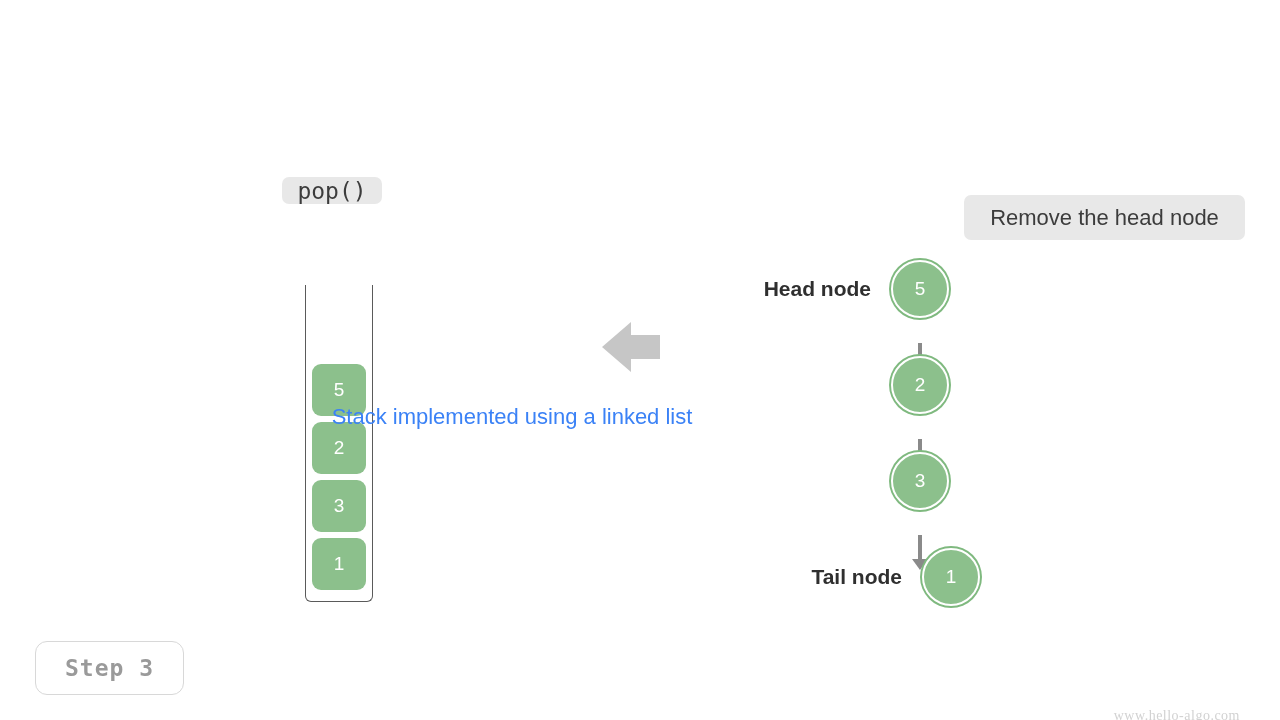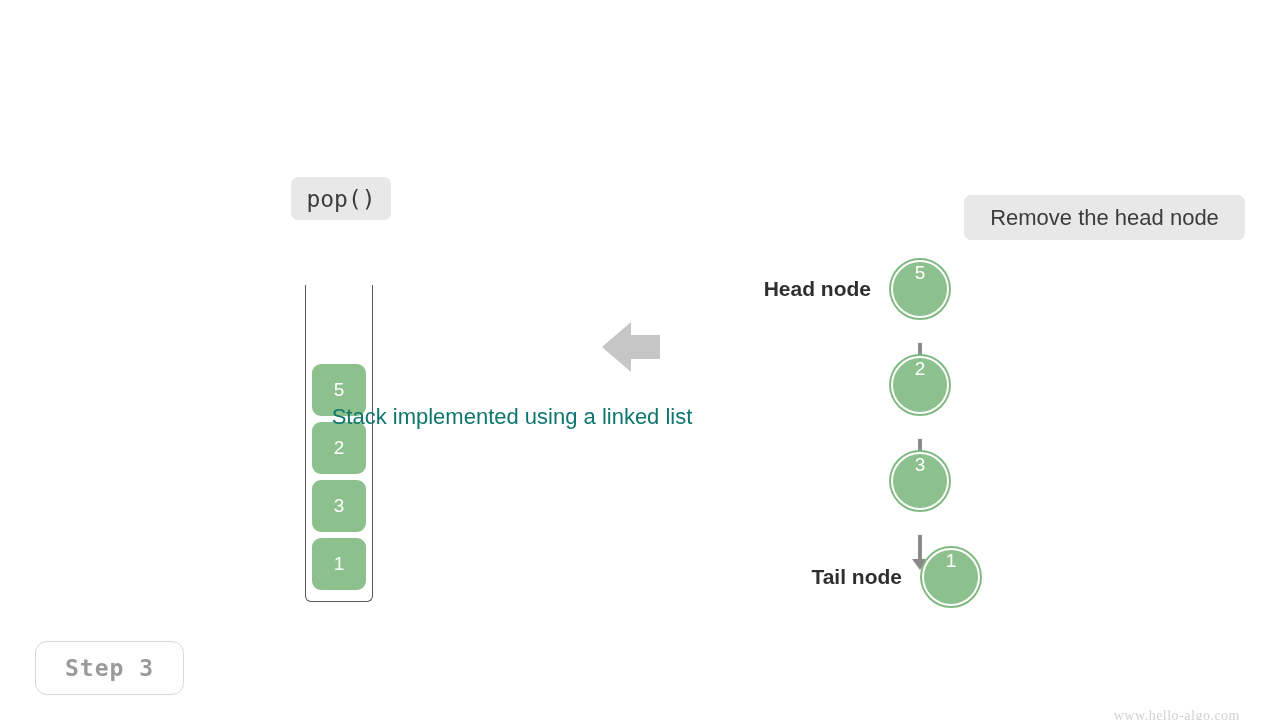--- a/index.html
+++ b/index.html
@@ -24,24 +24,24 @@
     position: absolute;
     background: #e8e8e8;
     border-radius: 7px;
     color: #3c3c3c;
     display: flex;
     align-items: center;
     justify-content: center;
     white-space: nowrap;
   }
   #op-chip {
-    left: 291px;
+    left: 282px;
     top: 177px;
     width: 100px;
-    height: 43px;
+    height: 27px;
     font-family: "DejaVu Sans Mono", monospace;
     font-size: 23px;
     letter-spacing: 0px;
   }
   #action-chip {
     left: 964px;
     top: 195px;
     width: 281px;
     height: 45px;
     font-size: 22px;
@@ -67,21 +67,21 @@
     letter-spacing: 1px;
   }
 
   
   #caption {
     position: absolute;
     left: 0;
     top: 404px;
     width: 1024px;
     text-align: center;
-    color: #0f766e;
+    color: #3b82f6;
     font-size: 22px;
   }
 
   
   #watermark {
     position: absolute;
     right: 40px;
     top: 708px;
     color: #d2d2d2;
     font-family: Liberation Serif, serif;
@@ -141,21 +141,21 @@
     left: 31px;
     width: 58px;
     height: 58px;
     border-radius: 50%;
     background: #8cc08c;
     border: 2.2px solid #ffffff;
     box-shadow: 0 0 0 2px #7fb97f;
     color: #ffffff;
     font-size: 19px;
     display: flex;
-    align-items: flex-start;
+    align-items: center;
     justify-content: center;
     box-sizing: border-box;
   }
   .ll-edge {
     position: absolute;
     left: 58px;
     width: 4px;
     background: #8a8a8a;
   }
   .ll-edge-head {

